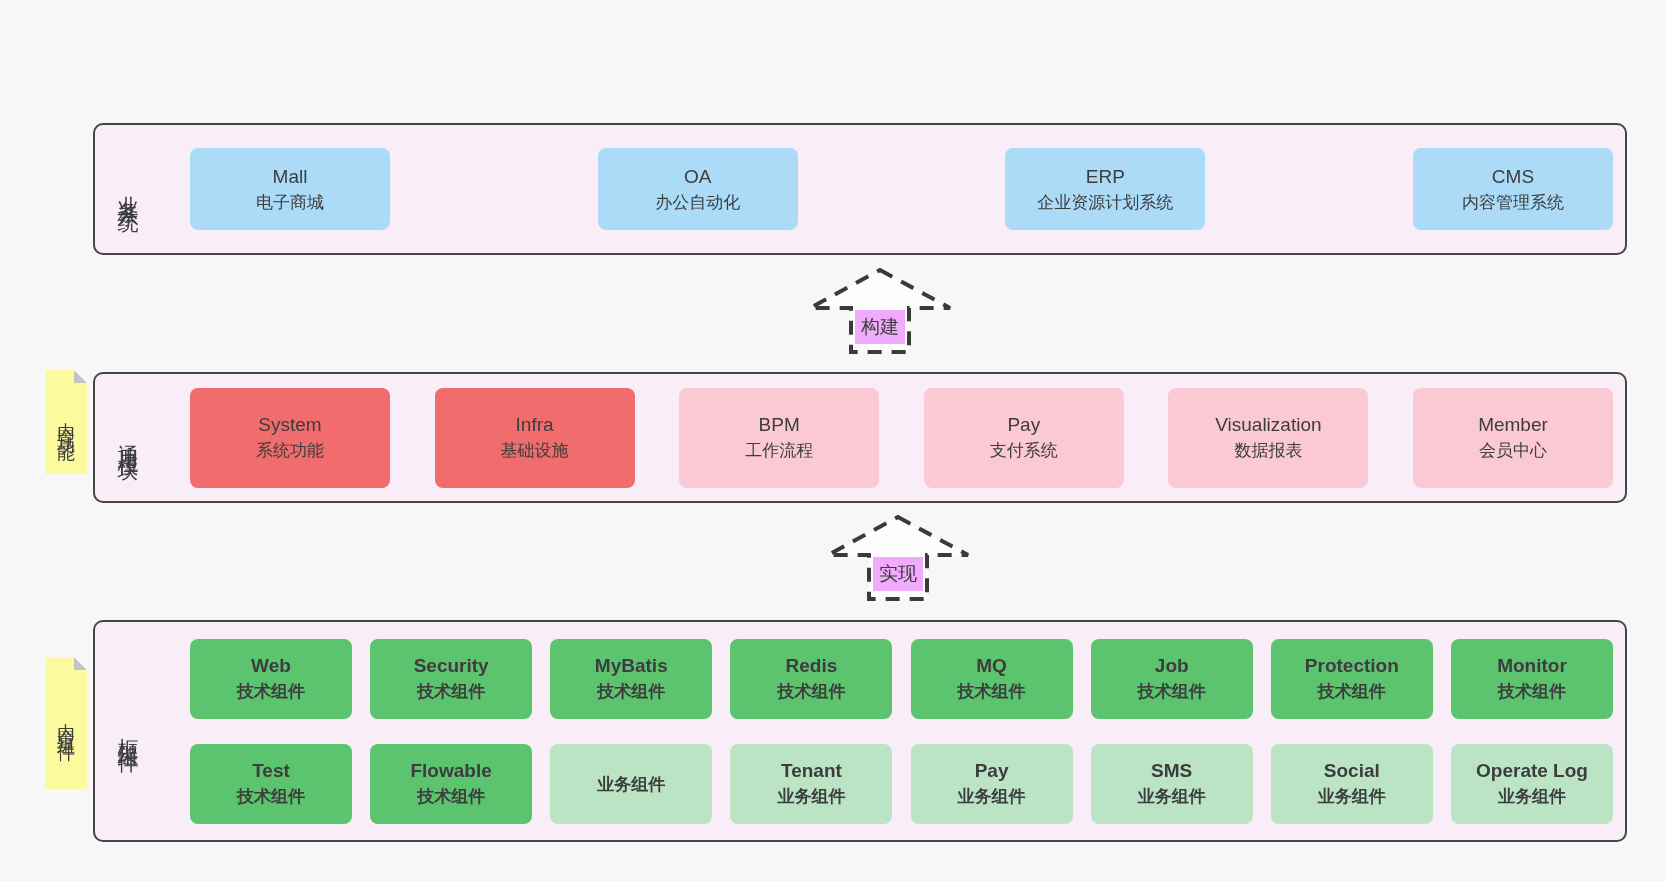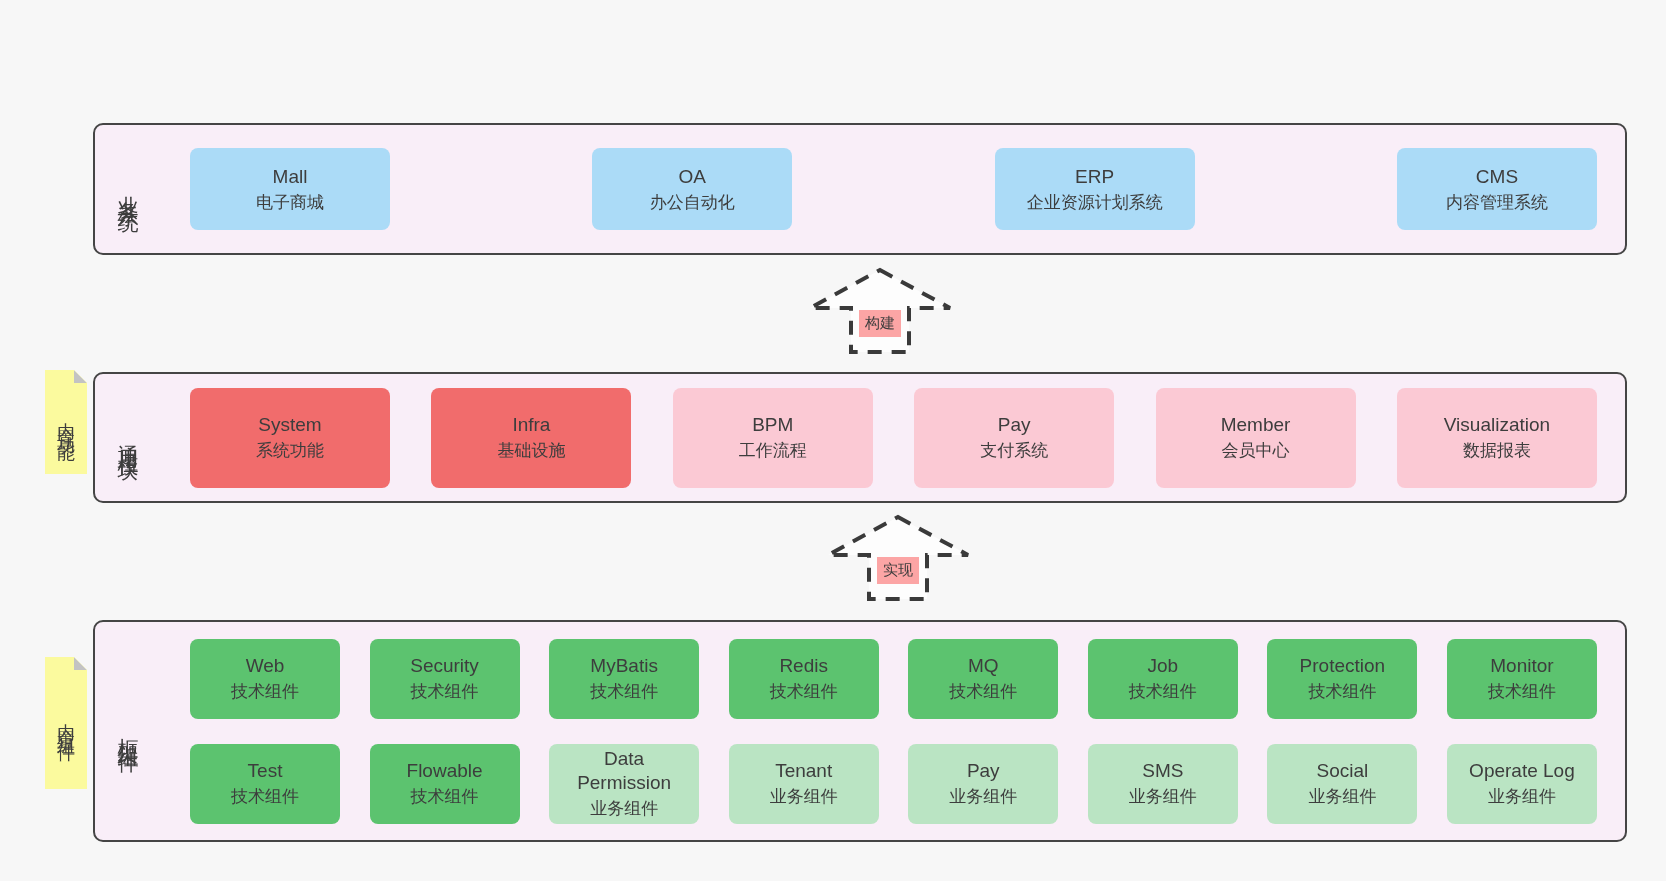--- a/index.html
+++ b/index.html
@@ -39,35 +39,35 @@
     text-align:center;
     flex:none;
     color:var(--text,#3d3d3d);
   }
   .rows{
     flex:1;
     display:flex;
     flex-direction:column;
     justify-content:center;
     gap:25px;
-    margin:0 28px 0 4px;
+    margin:0 12px 0 4px;
     padding-left:38px;
   }
   .row{display:flex;justify-content:space-between;}
 
   .box{
     border-radius:8px;
     display:flex;flex-direction:column;justify-content:center;align-items:center;
     text-align:center;
     box-sizing:border-box;
     padding:2px 6px;
   }
   .row-6 .box{width:200px;height:82px;}
   #section-modules .row-6 .box{height:100px;}
-  .row-8 .box{width:150px;height:80px;}
+  .row-8 .box{width:162px;height:80px;font-weight:bold;}
   .box-en{font-size:19px;line-height:24px;}
   .box-zh{font-size:17px;line-height:23px;margin-top:2px;}
 
   .v-blue{background:var(--blue,#abdbf7);}
   .v-red{background:var(--red,#f16c6c);}
   .v-pink{background:var(--pink,#fbc9d4);}
   .v-green{background:var(--green,#5cc36f);}
   .v-lightgreen{background:var(--light-green,#bae4c3);}
 
   
@@ -95,23 +95,23 @@
   }
 
   
   .arrow{position:absolute;width:150px;height:90px;}
   #arrow-build{left:805px;top:266px;}
   #arrow-implement{left:823px;top:513px;}
   .arrow svg{position:absolute;left:0;top:0;}
   .arrow-label{
     position:absolute;left:50%;top:44px;
     transform:translateX(-50%);
-    background:#fca5a5;
+    background:#f0abfc;
     padding:4px 6px;
-    font-size:15px;
+    font-size:19px;
     white-space:nowrap;
     color:var(--text,#3d3d3d);
   }
 </style>
 </head>
 <body>
 
 <div id="canvas">
 
   <div class="container" id="section-business">
@@ -164,26 +164,26 @@
           </div>
           <div class="box v-pink">
             <div class="box-en">BPM</div>
             <div class="box-zh">工作流程</div>
           </div>
           <div class="box v-pink">
             <div class="box-en">Pay</div>
             <div class="box-zh">支付系统</div>
           </div>
           <div class="box v-pink">
+            <div class="box-en">Visualization</div>
+            <div class="box-zh">数据报表</div>
+          </div>
+          <div class="box v-pink">
             <div class="box-en">Member</div>
             <div class="box-zh">会员中心</div>
-          </div>
-          <div class="box v-pink">
-            <div class="box-en">Visualization</div>
-            <div class="box-zh">数据报表</div>
           </div>
         </div>
     </div>
   </div>
 
   <div class="arrow" id="arrow-implement">
     <svg width="150" height="90" viewBox="0 0 150 90">
       <polygon points="75,4 145,42 104,42 104,86 46,86 46,42 5,42" fill="#fdfdfd" stroke="#3a3a3a" stroke-width="4" stroke-dasharray="14 10" stroke-linejoin="miter"></polygon>
     </svg>
     <div class="arrow-label">实现</div>
@@ -234,21 +234,20 @@
       <div class="row row-8">
           <div class="box v-green">
             <div class="box-en">Test</div>
             <div class="box-zh">技术组件</div>
           </div>
           <div class="box v-green">
             <div class="box-en">Flowable</div>
             <div class="box-zh">技术组件</div>
           </div>
           <div class="box v-lightgreen">
-            <div class="box-en">Data Permission</div>
             <div class="box-zh">业务组件</div>
           </div>
           <div class="box v-lightgreen">
             <div class="box-en">Tenant</div>
             <div class="box-zh">业务组件</div>
           </div>
           <div class="box v-lightgreen">
             <div class="box-en">Pay</div>
             <div class="box-zh">业务组件</div>
           </div>

